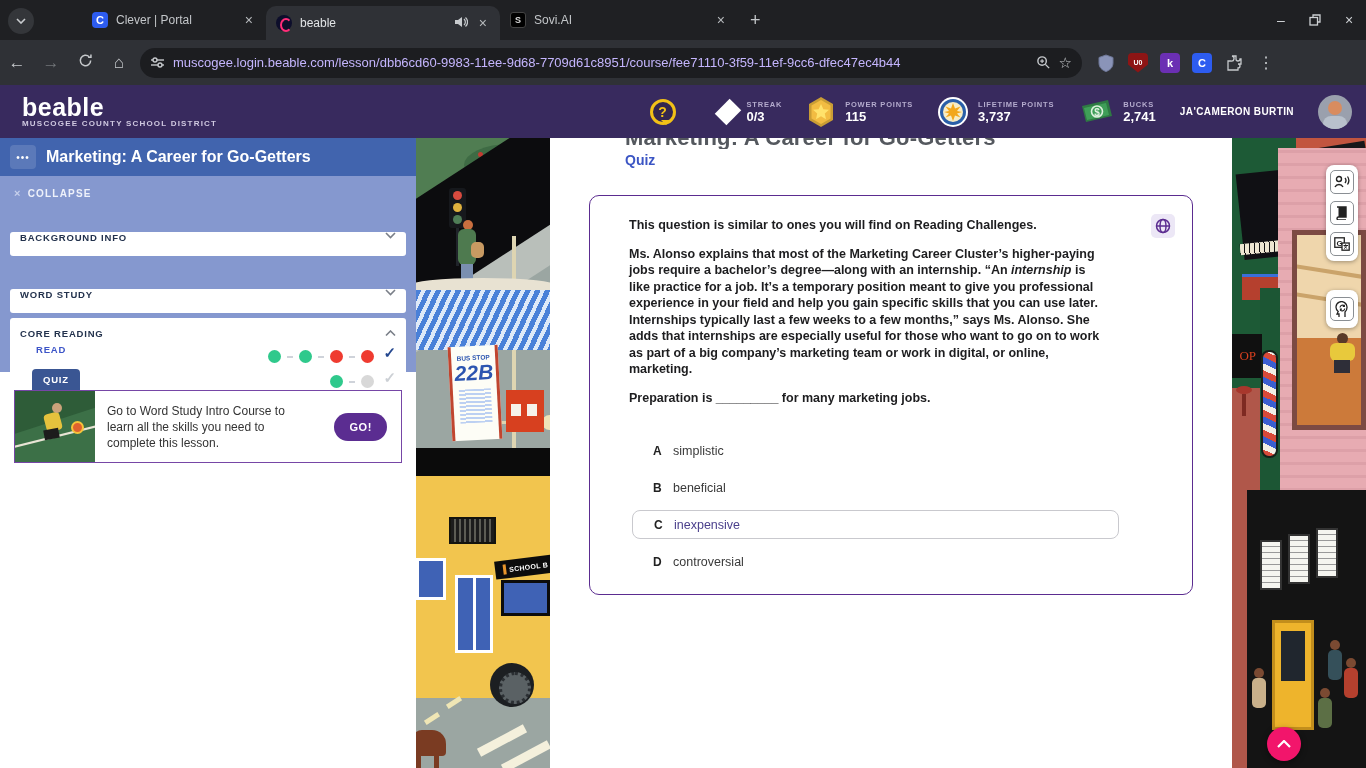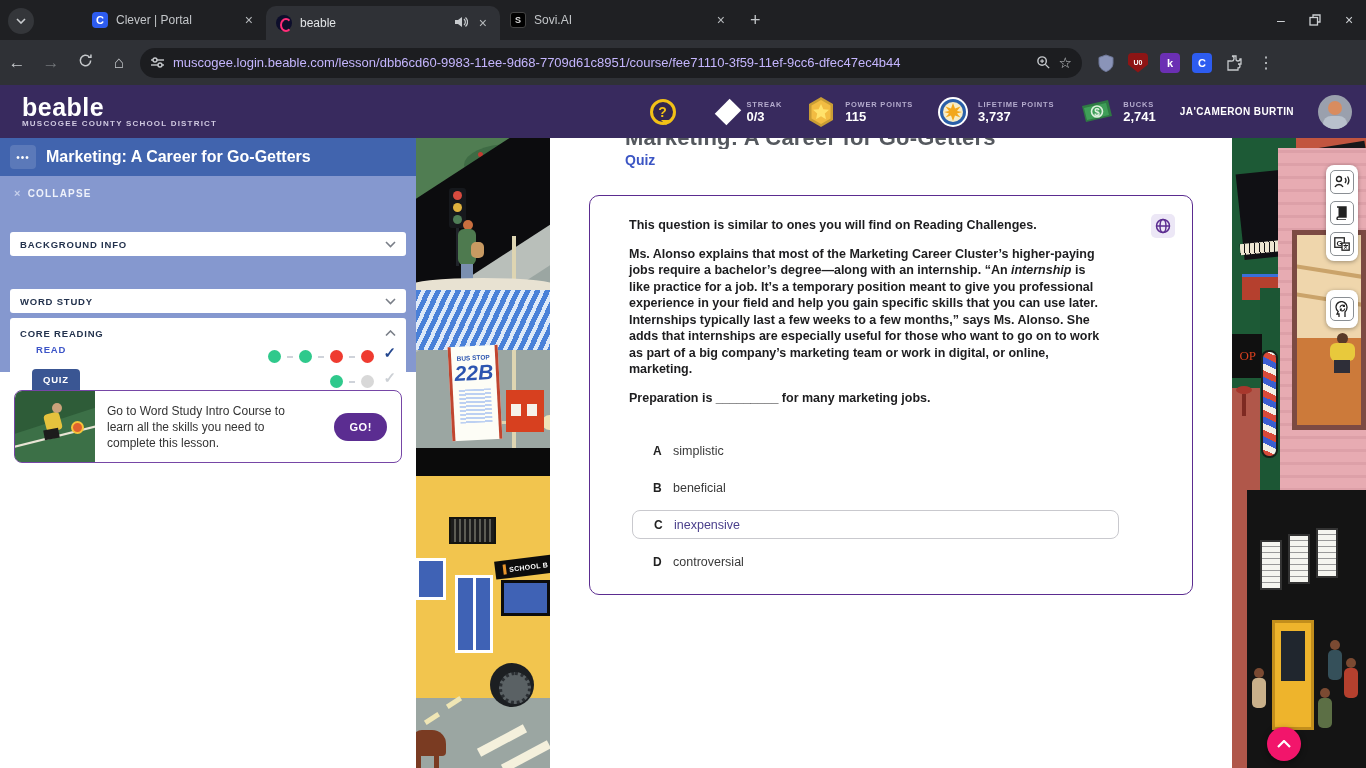--- a/index.html
+++ b/index.html
@@ -77,39 +77,39 @@
   
   .sidebar { position:absolute; left:0; top:0; width:416px; height:630px; background:#fff; }
   .sb-titlebar { height:38px; background:#4164ae; display:flex; align-items:center; padding:0 10px; gap:10px; }
   .sb-menu { width:26px; height:24px; border-radius:4px; background:rgba(255,255,255,.14); color:#fff;
     font-size:10px; letter-spacing:1px; display:flex; align-items:center; justify-content:center; }
   .sb-title { color:#fff; font-size:16px; font-weight:bold; }
   .sb-body { height:196px; background:#8598cf; padding:9px 10px 0; }
   .sb-collapse { color:#eef1fa; font-size:10px; font-weight:bold; letter-spacing:1.2px; margin:2px 0 9px 4px;
     display:flex; gap:6px; align-items:center; }
   .sb-collapse .x { color:#c6d0ec; font-size:11px; }
-  .acc { height:24px; background:#fff; border-radius:3px; display:flex; align-items:center;
+  .acc { height:24px; background:#fff; border-radius:3px; display:flex; 
     padding:0 10px; margin-bottom:5px;margin-top:33px; }
   .acc-label { color:#23324d; font-size:9.5px; font-weight:bold; letter-spacing:.8px; flex:1; }
   .core-card { background:#fff; border-radius:3px; padding:4px 10px 8px; }
   .core-head { height:22px; display:flex; align-items:center; }
   .core-row { height:25px; display:flex; }
   .read-link { color:#3d55c8; font-size:9.5px; font-weight:bold; letter-spacing:.8px; margin-left:16px; }
   .quiz-pill { background:#3a5693; color:#fff; font-size:9.5px; font-weight:bold; letter-spacing:.8px;
     border-radius:4px; padding:5px 11px; margin-left:12px; }
   .results-label { color:#c0c0c6; font-size:9.5px; font-weight:bold; letter-spacing:.8px; margin-left:16px; }
   .dots { margin-left:auto; display:flex; align-items:center; gap:6px; }
   .dot { width:13px; height:13px; border-radius:50%; flex:none; }
   .dot-dash { width:6px; height:2px; background:#cfd3da; flex:none; }
   .check { font-size:15px; font-weight:bold; width:22px; text-align:right; }
   .check.navy { color:#24478f; }
   .check.gray { color:#ccd0d5; }
 
   .promo { position:absolute; left:14px; top:252px; width:388px; height:73px; background:#fff;
-    border:1.5px solid #7646a6; border-radius:8px; display:flex; align-items:center; overflow:hidden; }
+    border:1.5px solid #7646a6; border-radius:0; display:flex; align-items:center; overflow:hidden; }
   .promo-img { width:80px; height:100%; background:#2e5c38; position:relative; flex:none; overflow:hidden; }
   .promo-img .field { position:absolute; left:-20px; top:30px; width:130px; height:70px; background:#3c7047; transform:rotate(-18deg); }
   .promo-img .line { position:absolute; left:-5px; top:44px; width:95px; height:2px; background:#e8e4d5; transform:rotate(-14deg); }
   .promo-img .torso { position:absolute; left:30px; top:22px; width:16px; height:18px; background:#e5c23d; border-radius:4px; transform:rotate(-15deg); }
   .promo-img .head { position:absolute; left:37px; top:12px; width:10px; height:10px; border-radius:50%; background:#caa27a; }
   .promo-img .shorts { position:absolute; left:29px; top:38px; width:15px; height:10px; background:#1c1c1c; transform:rotate(-10deg); }
   .promo-img .ball { position:absolute; left:56px; top:30px; width:13px; height:13px; border-radius:50%; background:#e0622e; border:2px solid #f6c33a; }
   .promo-text { font-size:12px; color:#333; line-height:16px; width:200px; margin-left:12px; }
   .go-btn { margin-left:auto; margin-right:14px; background:#5b2d91; color:#fff; font-size:11px; font-weight:bold;
     letter-spacing:.6px; border:none; border-radius:14px; padding:8px 15px; }

